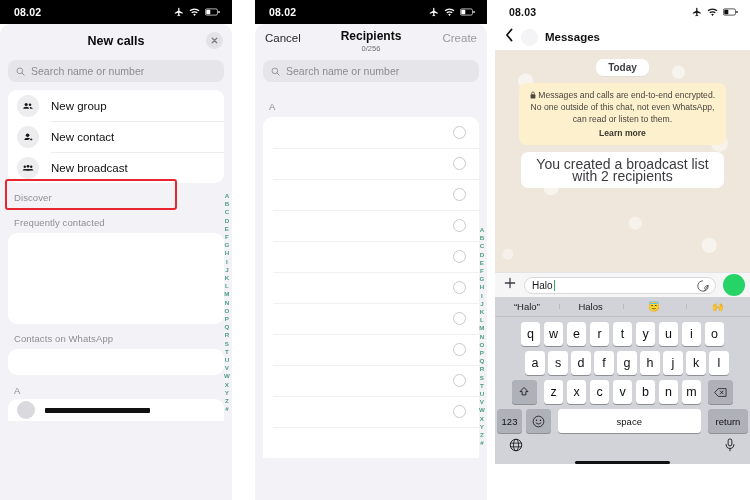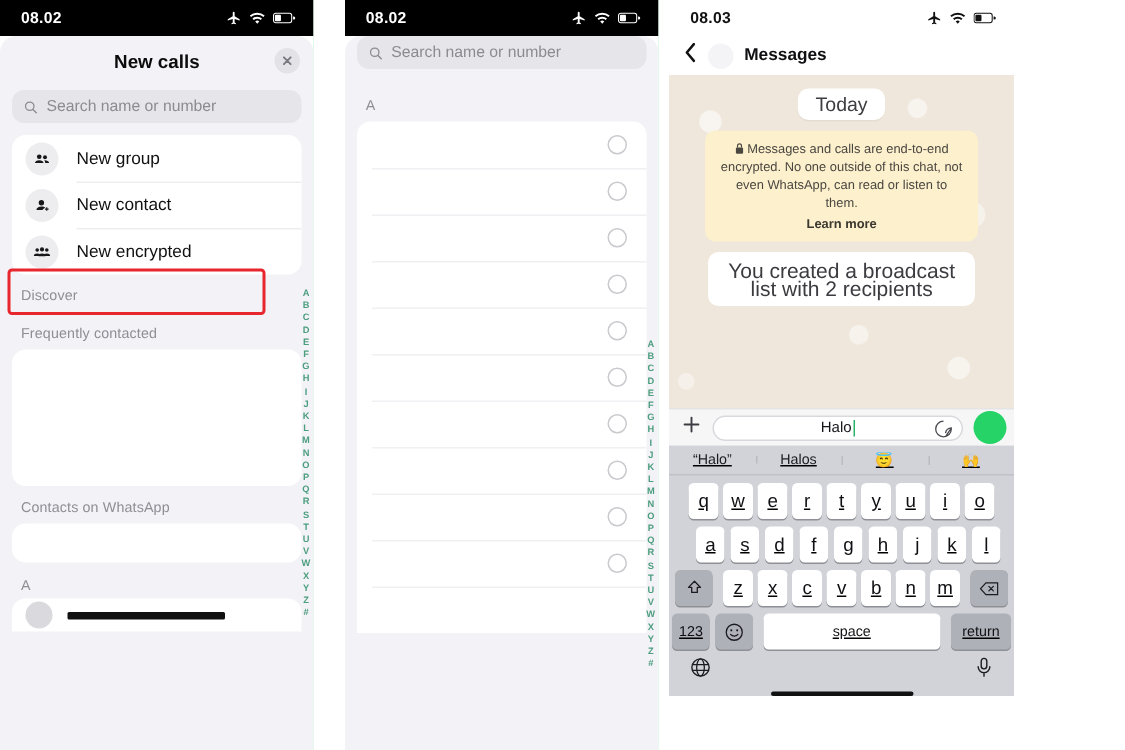--- a/index.html
+++ b/index.html
@@ -2,21 +2,21 @@
 <html><head>
 <meta charset="utf-8">
 <style>
   * { box-sizing: border-box; margin: 0; padding: 0; }
   html, body {
     width: 750px; height: 500px;
     background: #ffffff;
     font-family: "Liberation Sans", sans-serif;
     overflow: hidden;
   }
-  .stage { position: relative; width: 676px; height: 500px; display: flex; background:#86efac; }
+  .stage { position: relative; width: 750px; height: 500px; display: flex; background:#fef9c3; }
 
   
   .panel { position: relative; height: 500px; overflow: hidden; background:#fff; }
   .panel-1 { width: 232px; }
   .gap { width: 23px; background:#fff; height:500px; }
   .panel-2 { width: 232px; }
   .gap2 { width: 8px; background:#fff; height:500px; }
   .panel-3 { width: 255px; }
 
   
@@ -111,47 +111,47 @@
       radial-gradient(circle at 88% 42%, rgba(255,255,255,.45) 0 8px, transparent 9px),
       radial-gradient(circle at 22% 62%, rgba(255,255,255,.5) 0 7px, transparent 8px),
       radial-gradient(circle at 55% 78%, rgba(255,255,255,.45) 0 6px, transparent 7px),
       radial-gradient(circle at 84% 88%, rgba(255,255,255,.5) 0 7px, transparent 8px),
       radial-gradient(circle at 5%  92%, rgba(255,255,255,.4) 0 5px, transparent 6px),
       linear-gradient(#efe7dc,#efe7dc);
     padding-top:9px;
   }
   .chip {
     margin: 0 auto 7px; width:max-content; background:#fff; border-radius:7px;
-    padding:3px 12px; font-size:13px; font-weight:400; color:#3d3d42;
+    padding:3px 12px; font-size:10px; font-weight:700; color:#3d3d42;
     box-shadow:0 1px 0 rgba(0,0,0,.04);
   }
   .enc-bubble {
     margin:0 24px 7px; background:#fcf0cd; border-radius:7px; padding:6px 9px;
     font-size:8.6px; line-height:12px; color:#4a4640; text-align:center;
   }
   .enc-learn { display:block; font-weight:700; color:#3b3830; margin-top:2px; }
   .sys-bubble {
     margin:0 26px; background:#fff; border-radius:7px; padding:6px 10px;
     font-size:14px; line-height:12px; color:#3b3b40; text-align:center;
   }
 
   .input-bar {
     height:25px; background:#f6f6f6; display:flex; align-items:center; gap:7px;
     padding:0 5px 0 8px; border-top:1px solid #e4e4e6;
   }
   .plus-ico { flex:0 0 auto; }
   .text-field {
     flex:1; height:17px; background:#fff; border:1px solid #d9d9dd; border-radius:9px;
-    display:flex; align-items:center; padding:0 7px; font-size:10px; color:#15151a; position:relative;justify-content:center;
+    display:flex; align-items:center; padding:0 7px; font-size:10px; color:#15151a; position:relative;
   }
   .caret { width:1.3px; height:11px; background:#29b36a; margin-left:1px; }
   .sticker-ico { position:absolute; right:6px; top:2px; }
   .send-btn { width:22px; height:22px; border-radius:50%; background:#25d366; flex:0 0 auto; }
 
-  .kb { background:#d1d3d9; padding-top:0;text-decoration:underline; }
+  .kb { background:#d1d3d9; padding-top:0; }
   .suggest {
     height:20px; display:flex; align-items:center; font-size:9.5px; color:#1b1b1f;
     border-bottom:.5px solid #bfc1c7;
   }
   .sg { flex:1; text-align:center; position:relative; }
   .sg + .sg:before { content:""; position:absolute; left:0; top:3px; bottom:3px; width:1px; background:#b9bbc1; }
   .kb-row { display:flex; justify-content:center; gap:3.5px; margin-top:5px; padding:0 2px; }
   .key {
     background:#fff; border-radius:3.5px; height:24px; min-width:19.5px; flex:0 0 auto;
     display:flex; align-items:center; justify-content:center;
@@ -230,21 +230,21 @@
         </div>
         <div class="row">
           <span class="av-circle">
             <svg width="12" height="12" viewBox="0 0 24 24">
                 <circle cx="5.6" cy="9.4" r="2.4" fill="#17171a"></circle>
                 <circle cx="12" cy="8.6" r="2.8" fill="#17171a"></circle>
                 <circle cx="18.4" cy="9.4" r="2.4" fill="#17171a"></circle>
                 <path fill="#17171a" d="M1.2 17.2c0-2 2-3.1 4.4-3.1s4.4 1.1 4.4 3.1zM7.4 17.6c0-2.3 2.2-3.5 4.6-3.5s4.6 1.2 4.6 3.5zM14 17.2c0-2 2-3.1 4.4-3.1s4.4 1.1 4.4 3.1z"></path>
               </svg>
           </span>
-          <span class="row-label">New encrypted</span>
+          <span class="row-label">New broadcast</span>
         </div>
       </div>
 
       <div class="highlight-box" style="left:5px; top:155px; width:172px; height:31px;"></div>
 
       <div class="section-label">Discover</div>
 
       <div class="section-label">Frequently contacted</div>
       <div class="blank-card" style="height:91px;"></div>
 
@@ -303,20 +303,28 @@
           </svg>
         <svg width="15" height="8" viewBox="0 0 26 12">
             <rect x="0.6" y="0.6" width="21" height="10.8" rx="2.6" fill="none" stroke="#fff" stroke-width="1.2"></rect>
             <rect x="2.2" y="2.2" width="7" height="7.6" rx="1.2" fill="#fff"></rect>
             <path fill="#fff" d="M23.2 4.2h.8a1.8 1.8 0 010 3.6h-.8z"></path>
           </svg>
       </span>
     </div>
 
     <div class="sheet">
+      <div class="rec-head">
+        <span class="rec-cancel">Cancel</span>
+        <span>
+          <div class="rec-title">Recipients</div>
+          <div class="rec-count">0/256</div>
+        </span>
+        <span class="rec-create">Create</span>
+      </div>
 
       <div class="searchbar" style="margin-top:0;">
         <svg width="9" height="9" viewBox="0 0 16 16">
             <circle cx="6.8" cy="6.8" r="5" fill="none" stroke="#8b8b90" stroke-width="1.5"></circle>
             <path stroke="#8b8b90" stroke-width="1.7" stroke-linecap="round" d="M10.6 10.6L14.5 14.5"></path>
           </svg>
         <span>Search name or number</span>
       </div>
 
 

